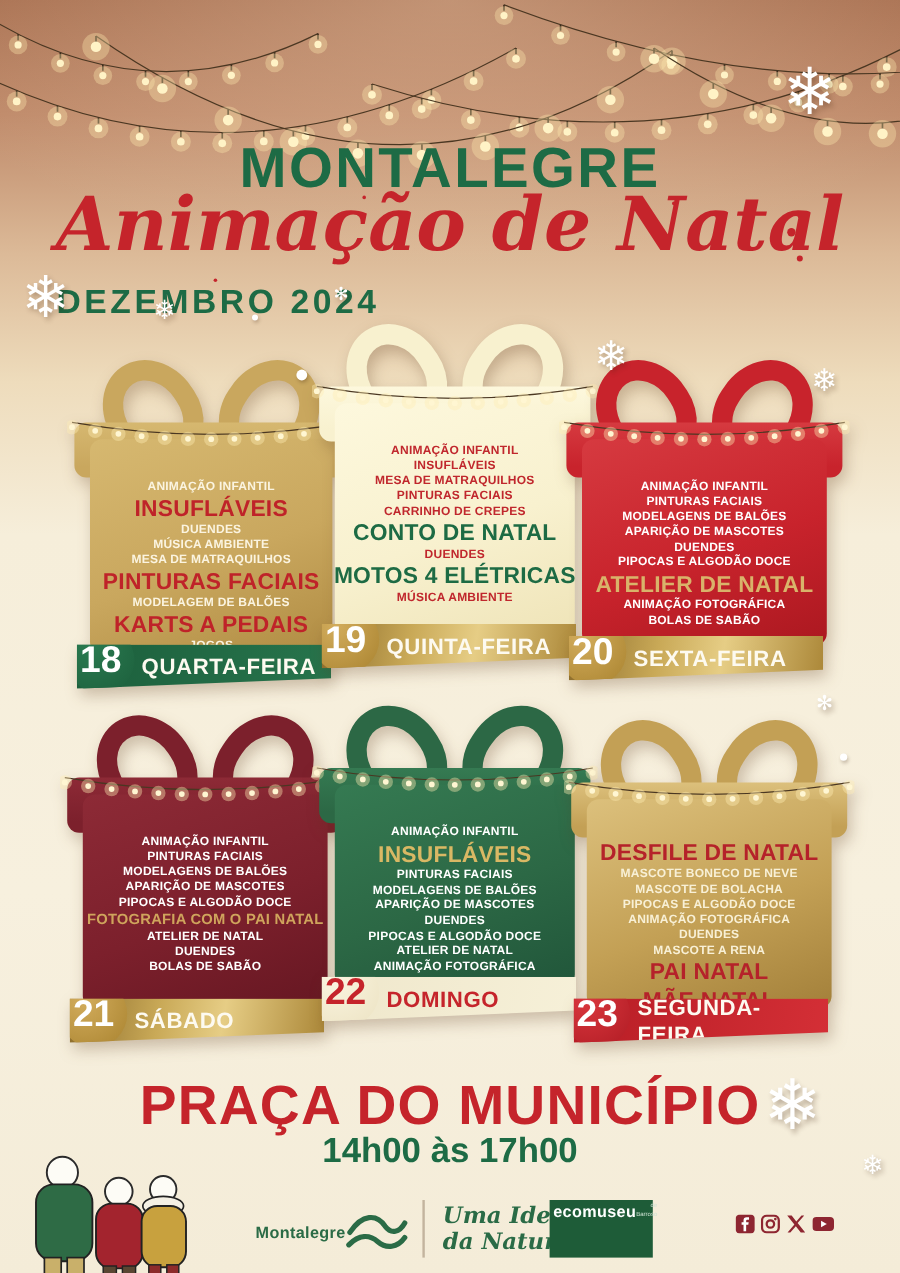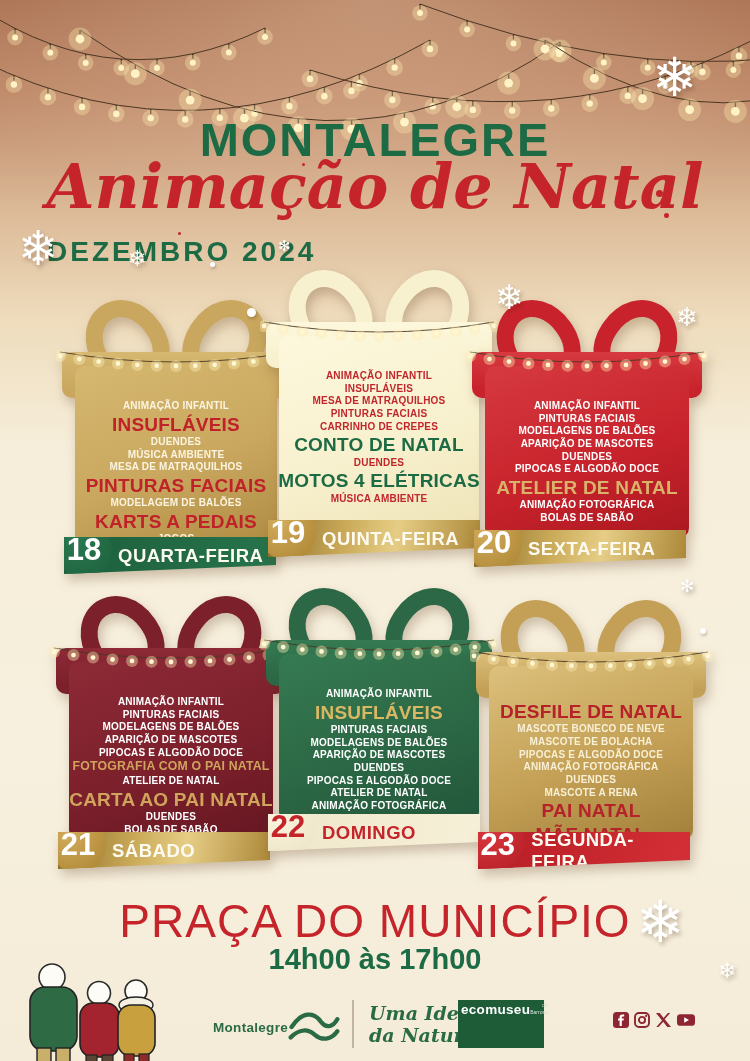--- a/index.html
+++ b/index.html
@@ -55,21 +55,21 @@
     font-size:31px;font-weight:800;}
   .banner-green .day-circle{background:radial-gradient(circle at 35% 30%,#2a7a50,#1c5f3c);color:#fff;}
   .banner-gold .day-circle{background:radial-gradient(circle at 35% 30%,#d2ac5c,#a9832f);color:#fff;}
   .banner-cream .day-circle{background:radial-gradient(circle at 35% 30%,#faf5e0,#ece2c2);color:#c5242b;}
   .banner-red .day-circle{background:radial-gradient(circle at 35% 30%,#d9363d,#b01c24);color:#fff;}
   .weekday{position:relative;z-index:2;font-size:18.5px;font-weight:800;letter-spacing:.5px;}
   .banner-green .weekday,.banner-gold .weekday,.banner-red .weekday{color:#fdfaf0;}
   .banner-cream .weekday{color:#c5242b;}
   
   .venue-loc{position:absolute;left:0;top:894px;width:100%;text-align:center;
-    font-size:46px;font-weight:400;letter-spacing:1px;color:#c5242b;}
+    font-size:46px;font-weight:700;letter-spacing:1px;color:#c5242b;}
   .venue-time{position:absolute;left:0;top:943px;width:100%;text-align:center;
     font-size:29px;font-weight:800;color:#1d6b45;}
   
   .kids{position:absolute;left:14px;bottom:-4px;}
   .mont{position:absolute;left:213px;top:1008px;display:flex;align-items:center;}
   .mont-name{font-size:13.5px;font-weight:700;color:#2a6b46;letter-spacing:.3px;}
   .divider{position:absolute;left:352px;top:1000px;width:2px;height:48px;background:#c3b49e;}
   .slogan{position:absolute;left:369px;top:1003px;font-family:"DejaVu Serif",serif;
     font-style:italic;font-weight:bold;font-size:19px;line-height:1.15;color:#2a6b46;}
   .ecomuseu{position:absolute;left:458px;top:1000px;width:86px;height:48px;background:#1e5c38;
@@ -478,21 +478,20 @@
           <circle cx="238" cy="14" r="2.4" fill="#fff6d2"></circle>
         </svg>
     <div class="content">
           <div class="item it-normal">ANIMAÇÃO INFANTIL</div>
           <div class="item it-normal">PINTURAS FACIAIS</div>
           <div class="item it-normal">MODELAGENS DE BALÕES</div>
           <div class="item it-normal">APARIÇÃO DE MASCOTES</div>
           <div class="item it-normal">PIPOCAS E ALGODÃO DOCE</div>
           <div class="item it-accent">FOTOGRAFIA COM O PAI NATAL</div>
           <div class="item it-normal">ATELIER DE NATAL</div>
-          <div class="item it-em">CARTA AO PAI NATAL</div>
           <div class="item it-normal">DUENDES</div>
           <div class="item it-normal">BOLAS DE SABÃO</div>
         </div>
     <div class="banner banner-gold">
       <span class="banner-bar"></span>
       <span class="day-circle">21</span>
       <span class="weekday">SÁBADO</span>
     </div>
   </div>
       <div class="gift" style="left: 266px; top: 582px; width: 226px; height: 240px; --box: #2c6845; --boxlight: #357a52; --boxdark: #21563a; --txt: #ffffff; --em: #d9b864;">

